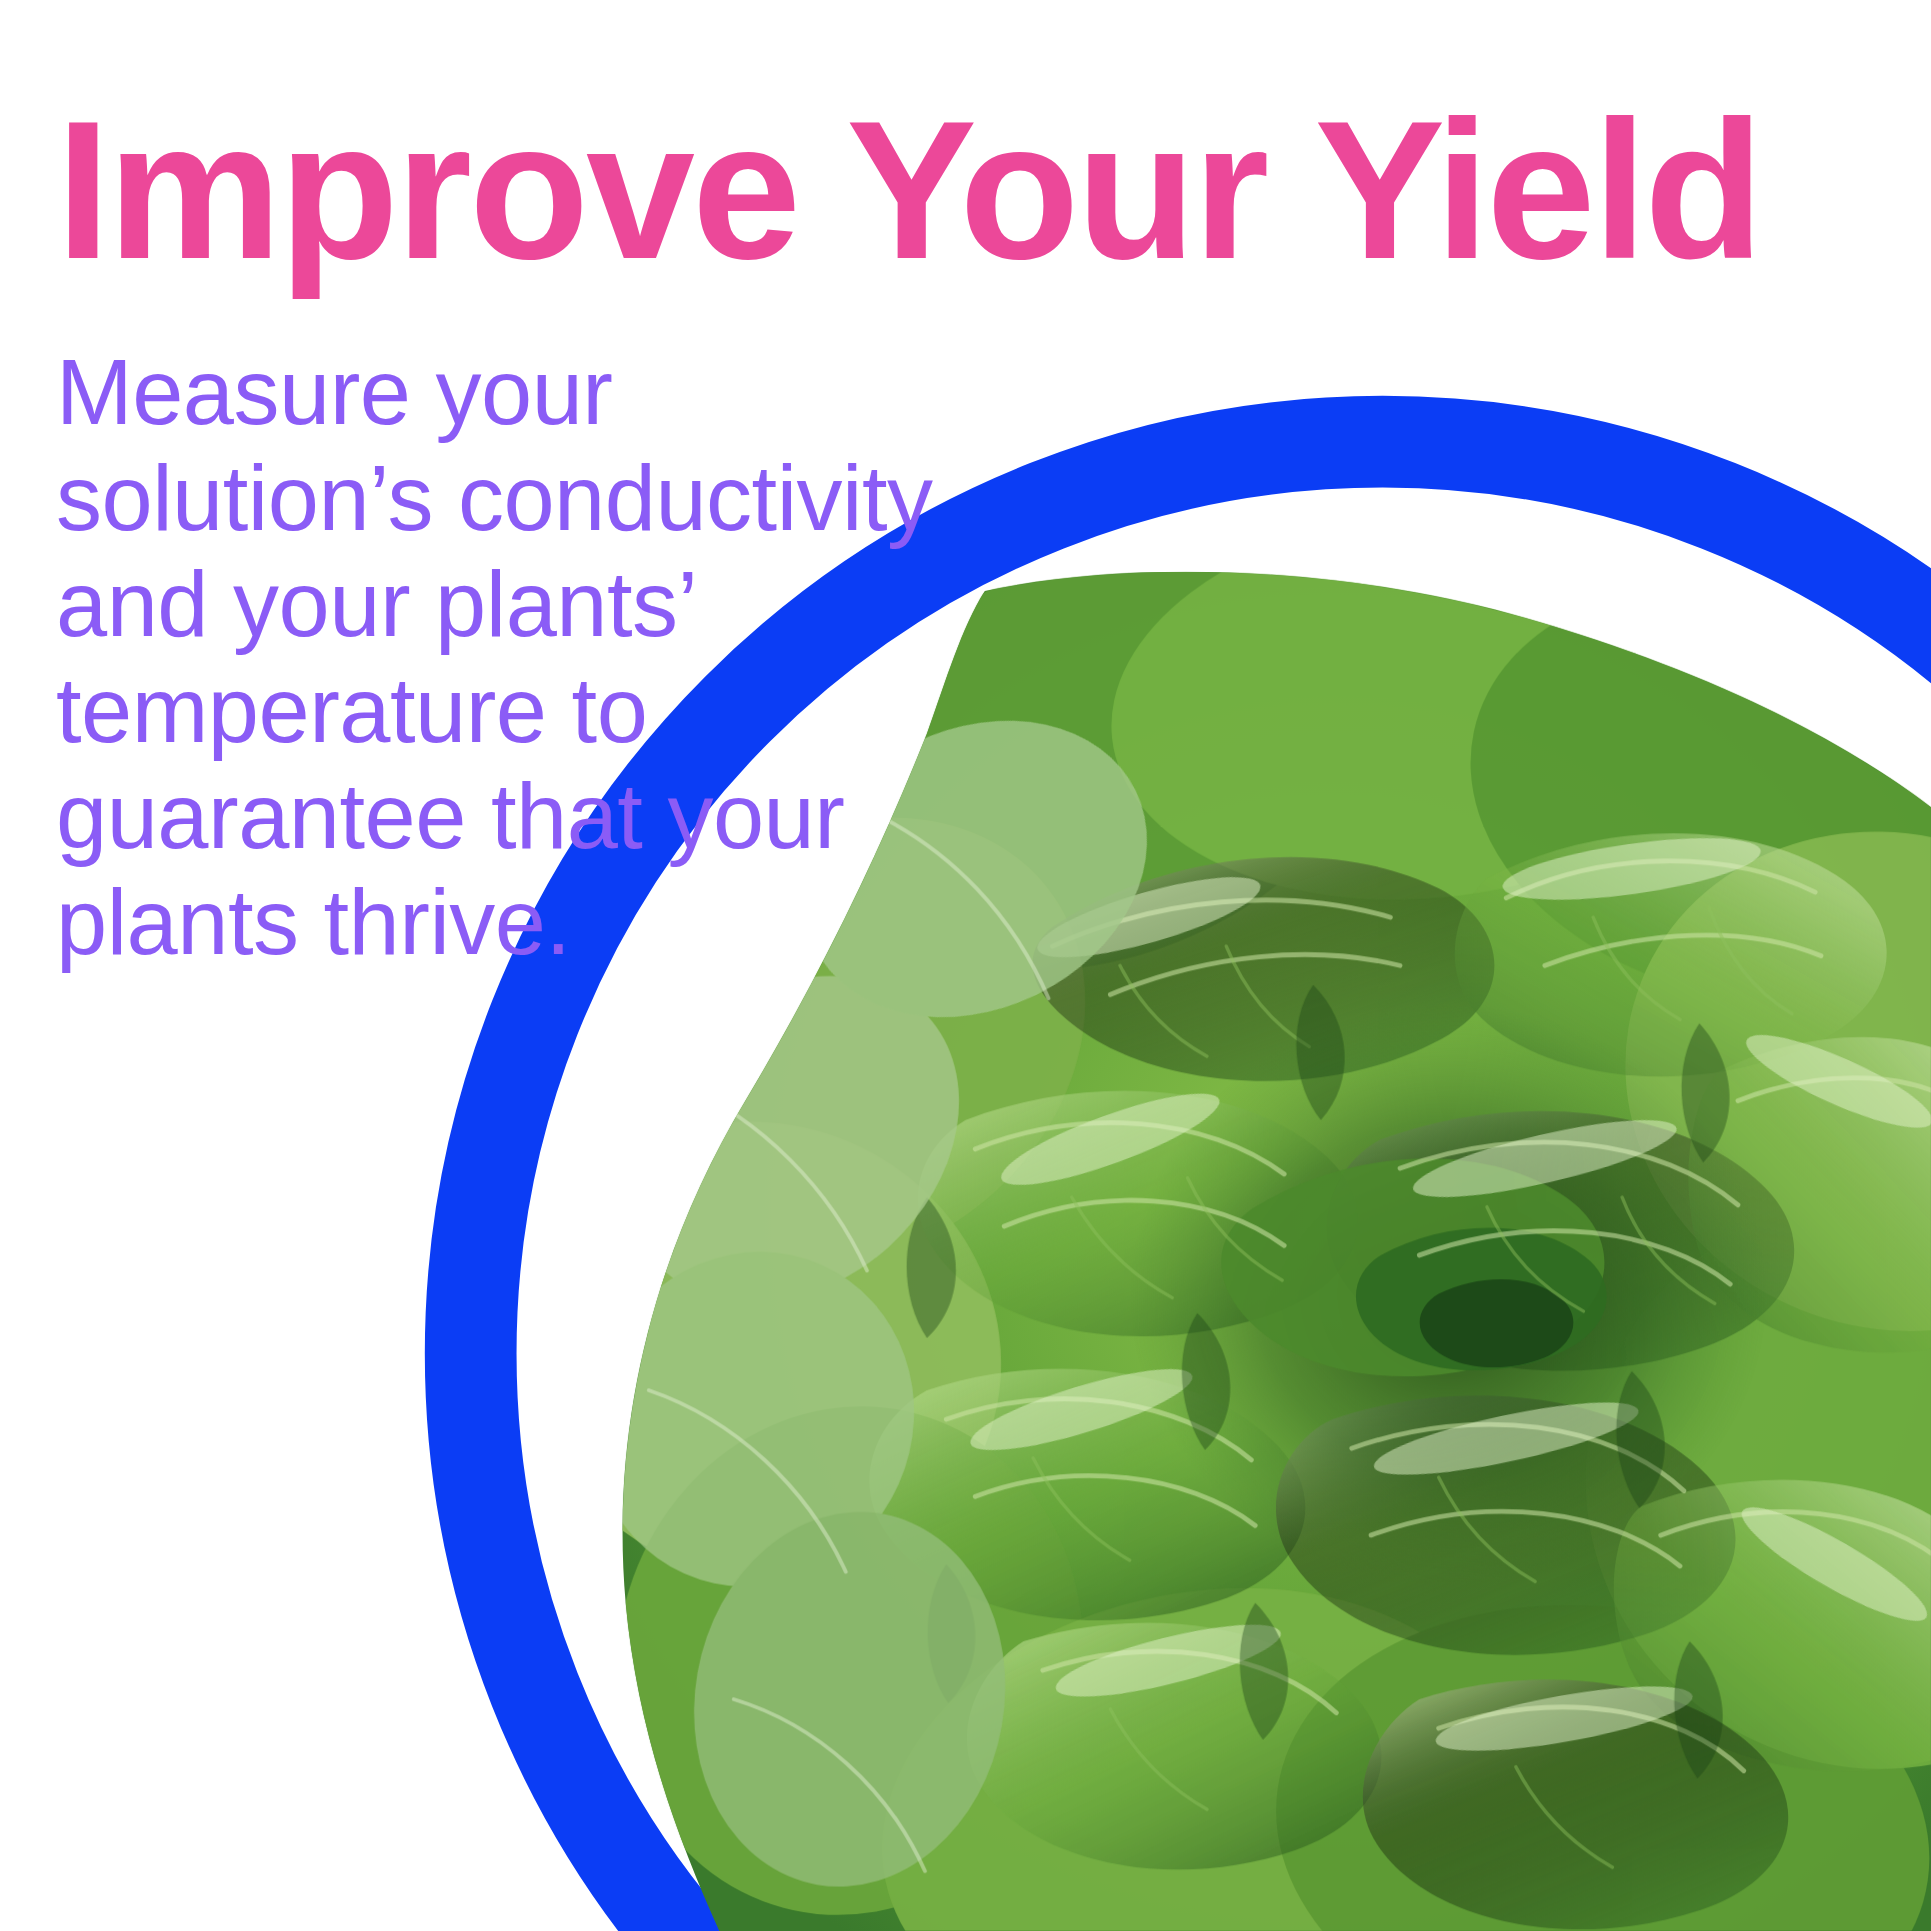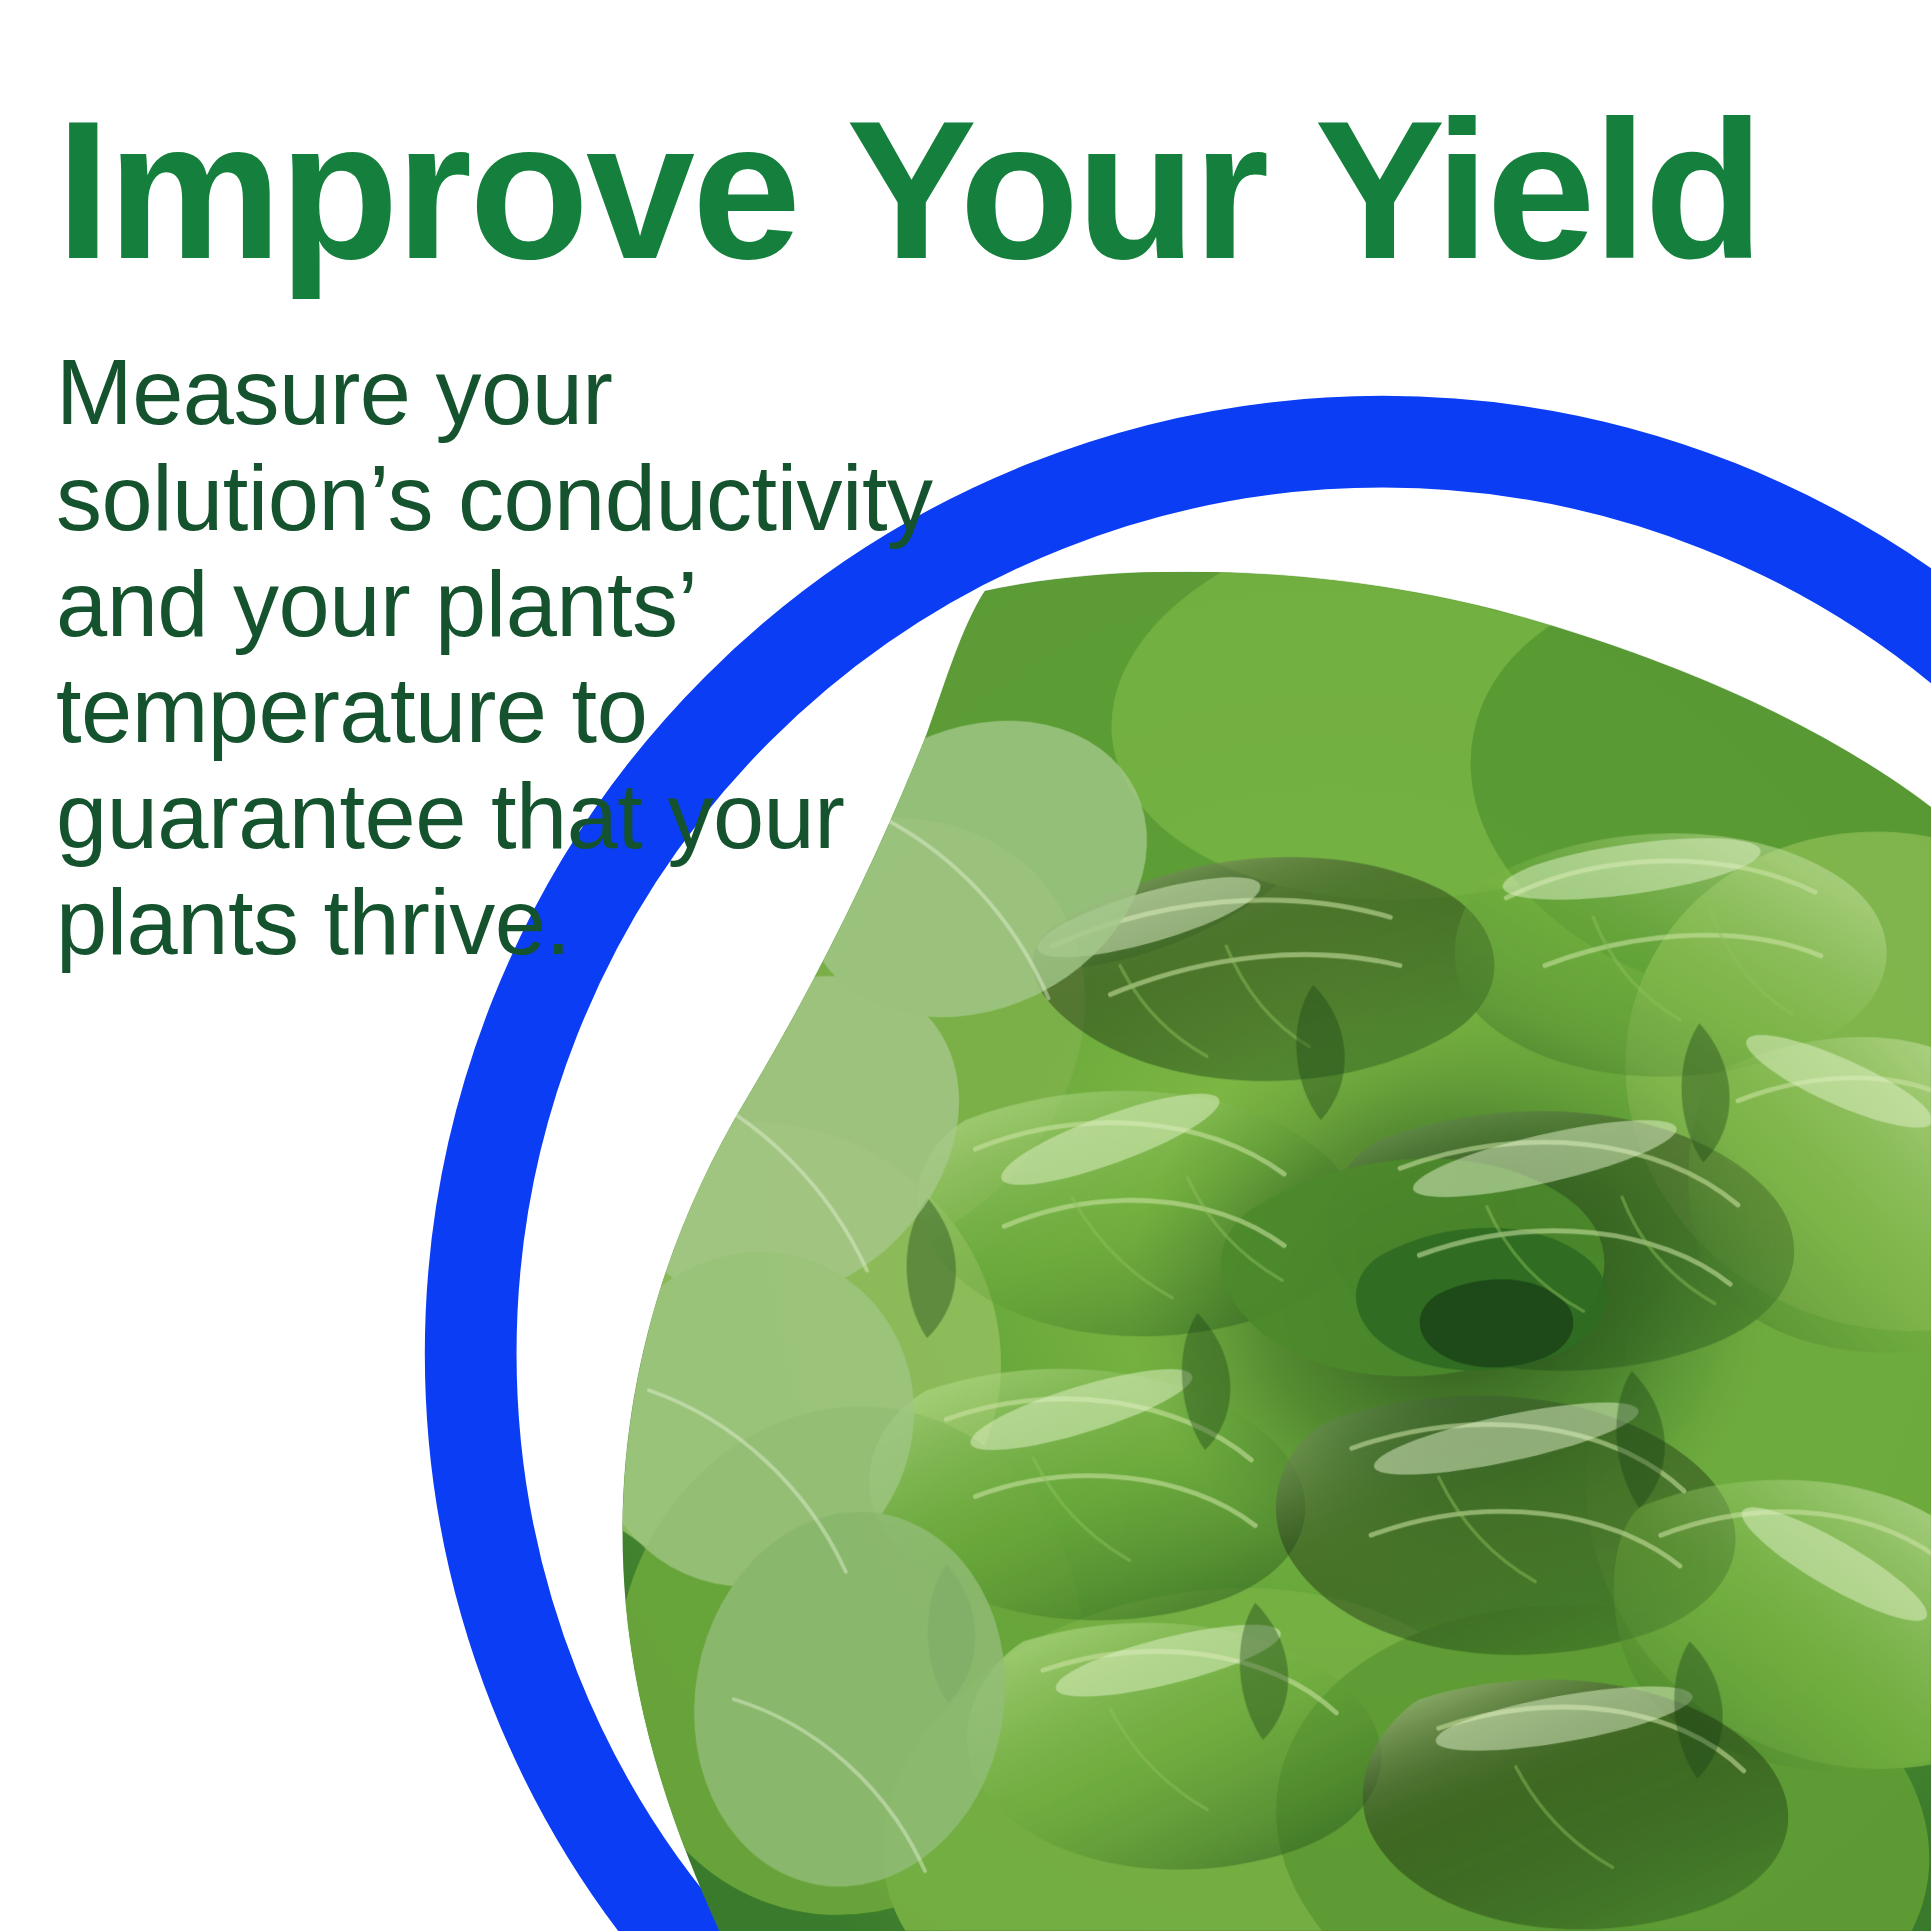--- a/index.html
+++ b/index.html
@@ -235,18 +235,18 @@
       <g stroke="#e6f2d8" stroke-width="4" fill="none" opacity="0.45" stroke-linecap="round">
         <path d="M 700 1120 C 790 1160, 860 1232, 898 1316"></path>
         <path d="M 672 1440 C 760 1470, 836 1540, 876 1628"></path>
         <path d="M 760 1760 C 846 1786, 920 1852, 958 1938"></path>
         <path d="M 900 840  C 986 880, 1050 950, 1086 1034"></path>
       </g>
     </g>
   </svg>
 
   <div id="text-block">
-    <h1 id="page-title" style="color: #15803d;">Improve Your Yield</h1>
-    <p id="body-copy" style="color: #14532d;">Measure your solution’s conductivity and your plants’ temperature to guarantee that your plants thrive.</p>
+    <h1 id="page-title" style="color: #ec4899;">Improve Your Yield</h1>
+    <p id="body-copy" style="color: #8b5cf6;">Measure your solution’s conductivity and your plants’ temperature to guarantee that your plants thrive.</p>
   </div>
 
 </div>
 
 
 </body></html>

